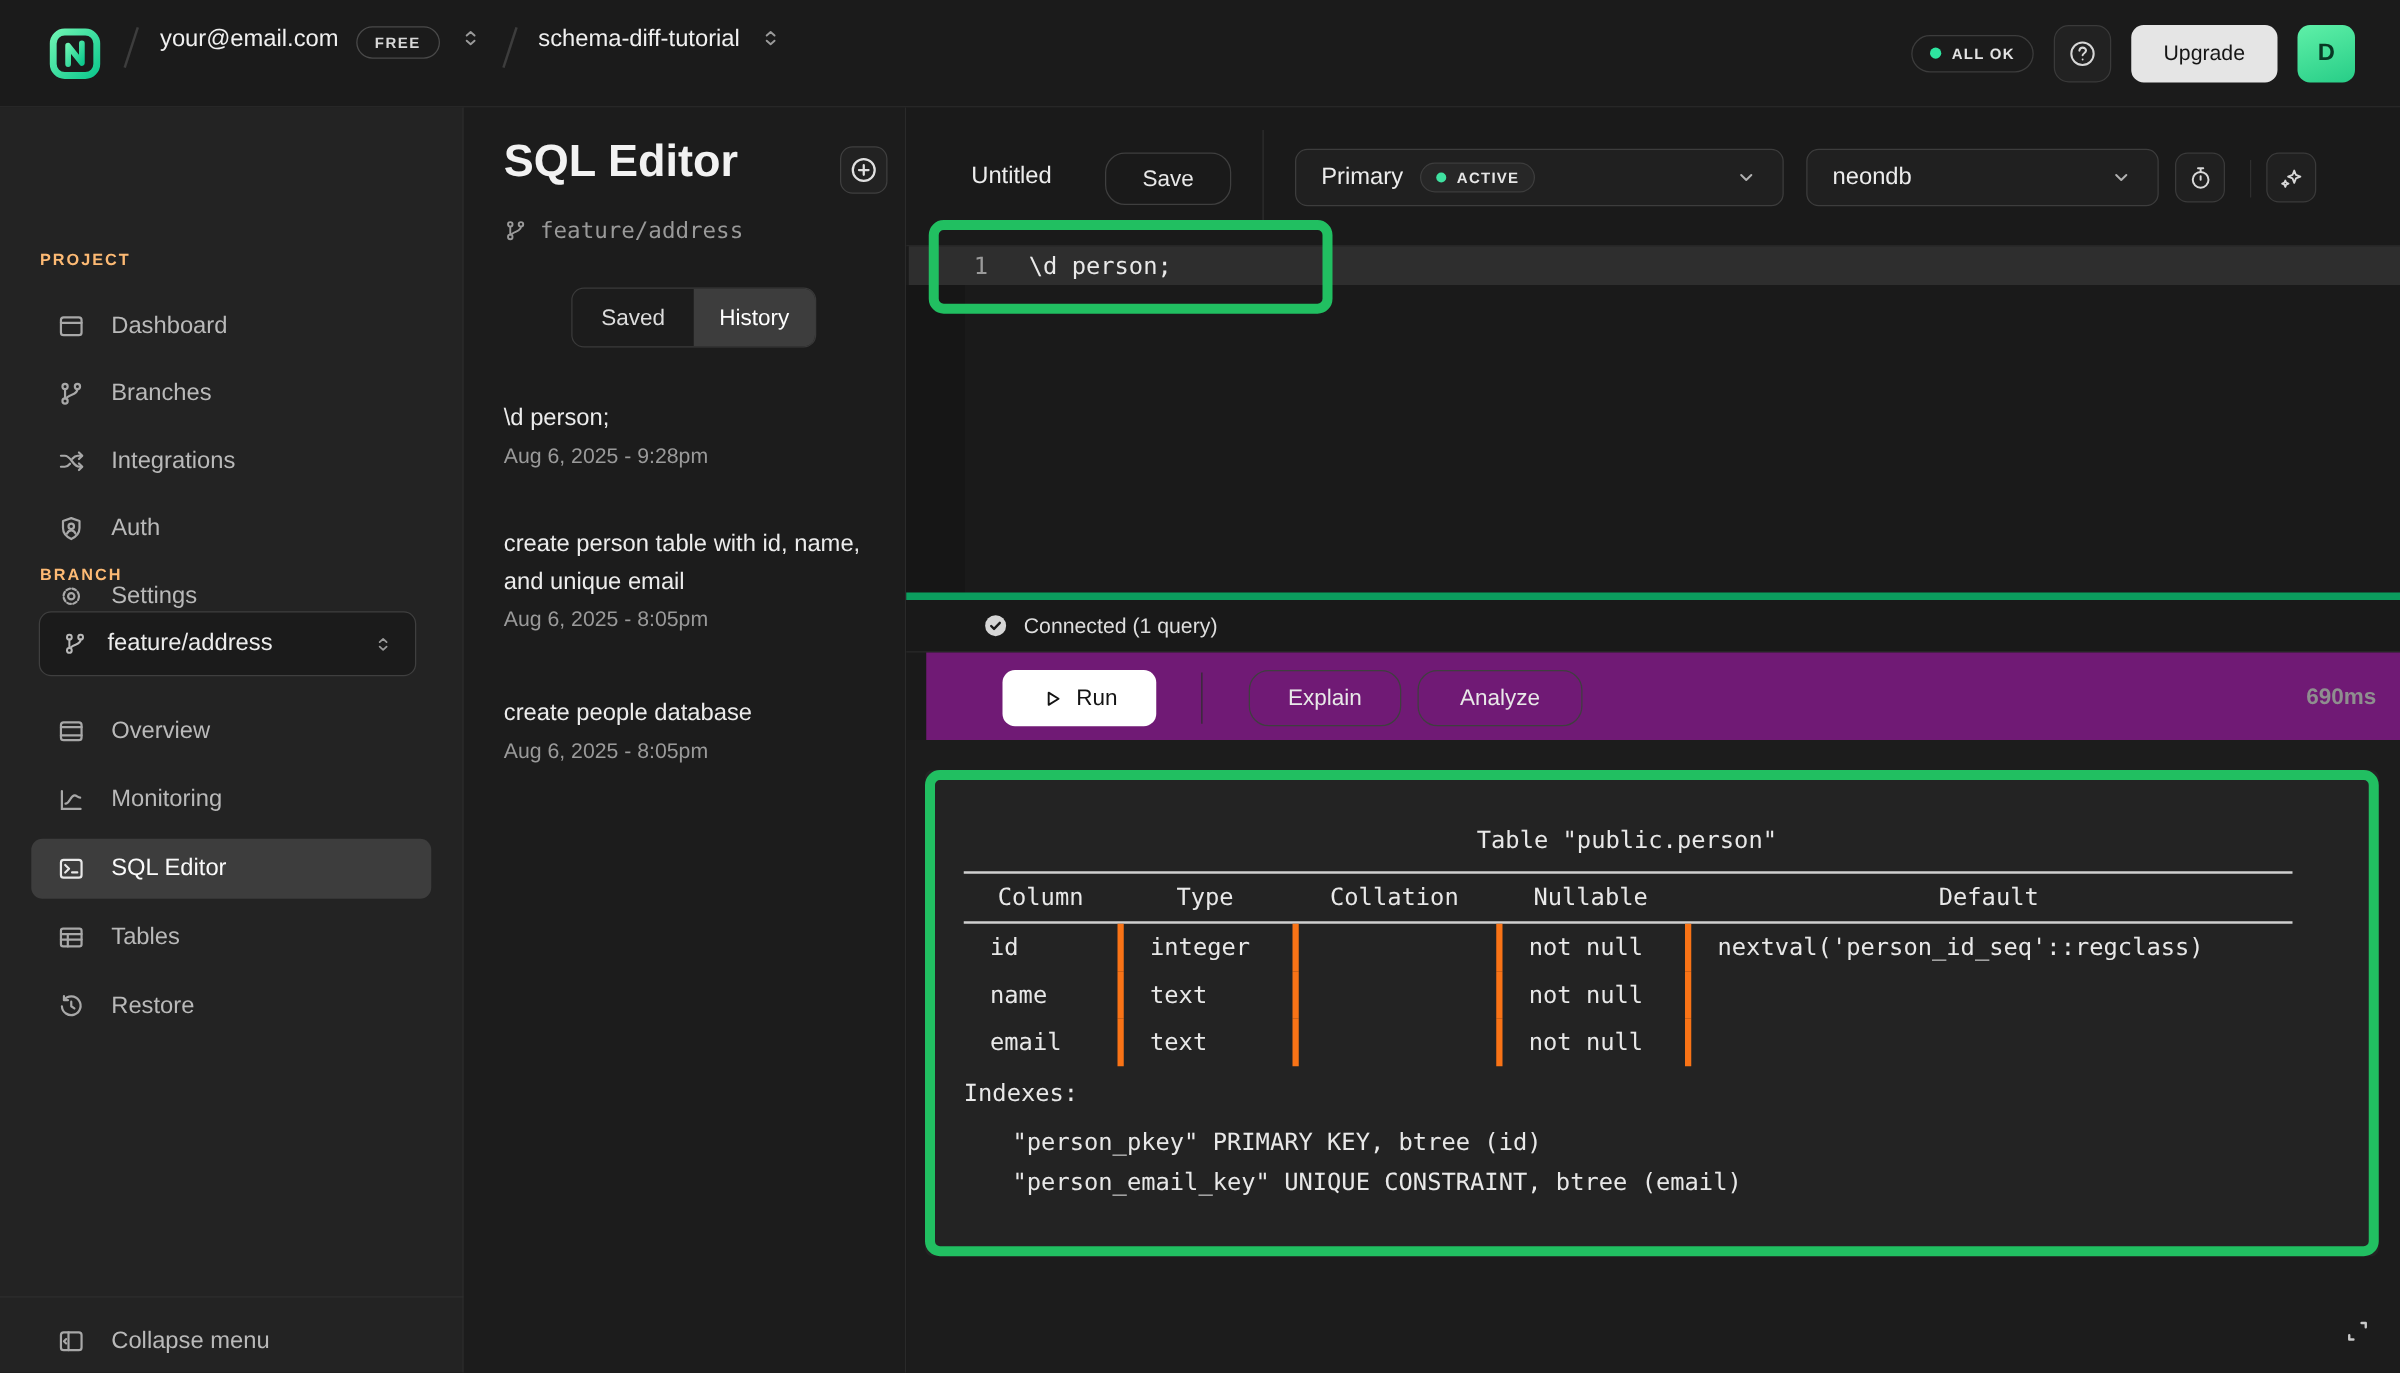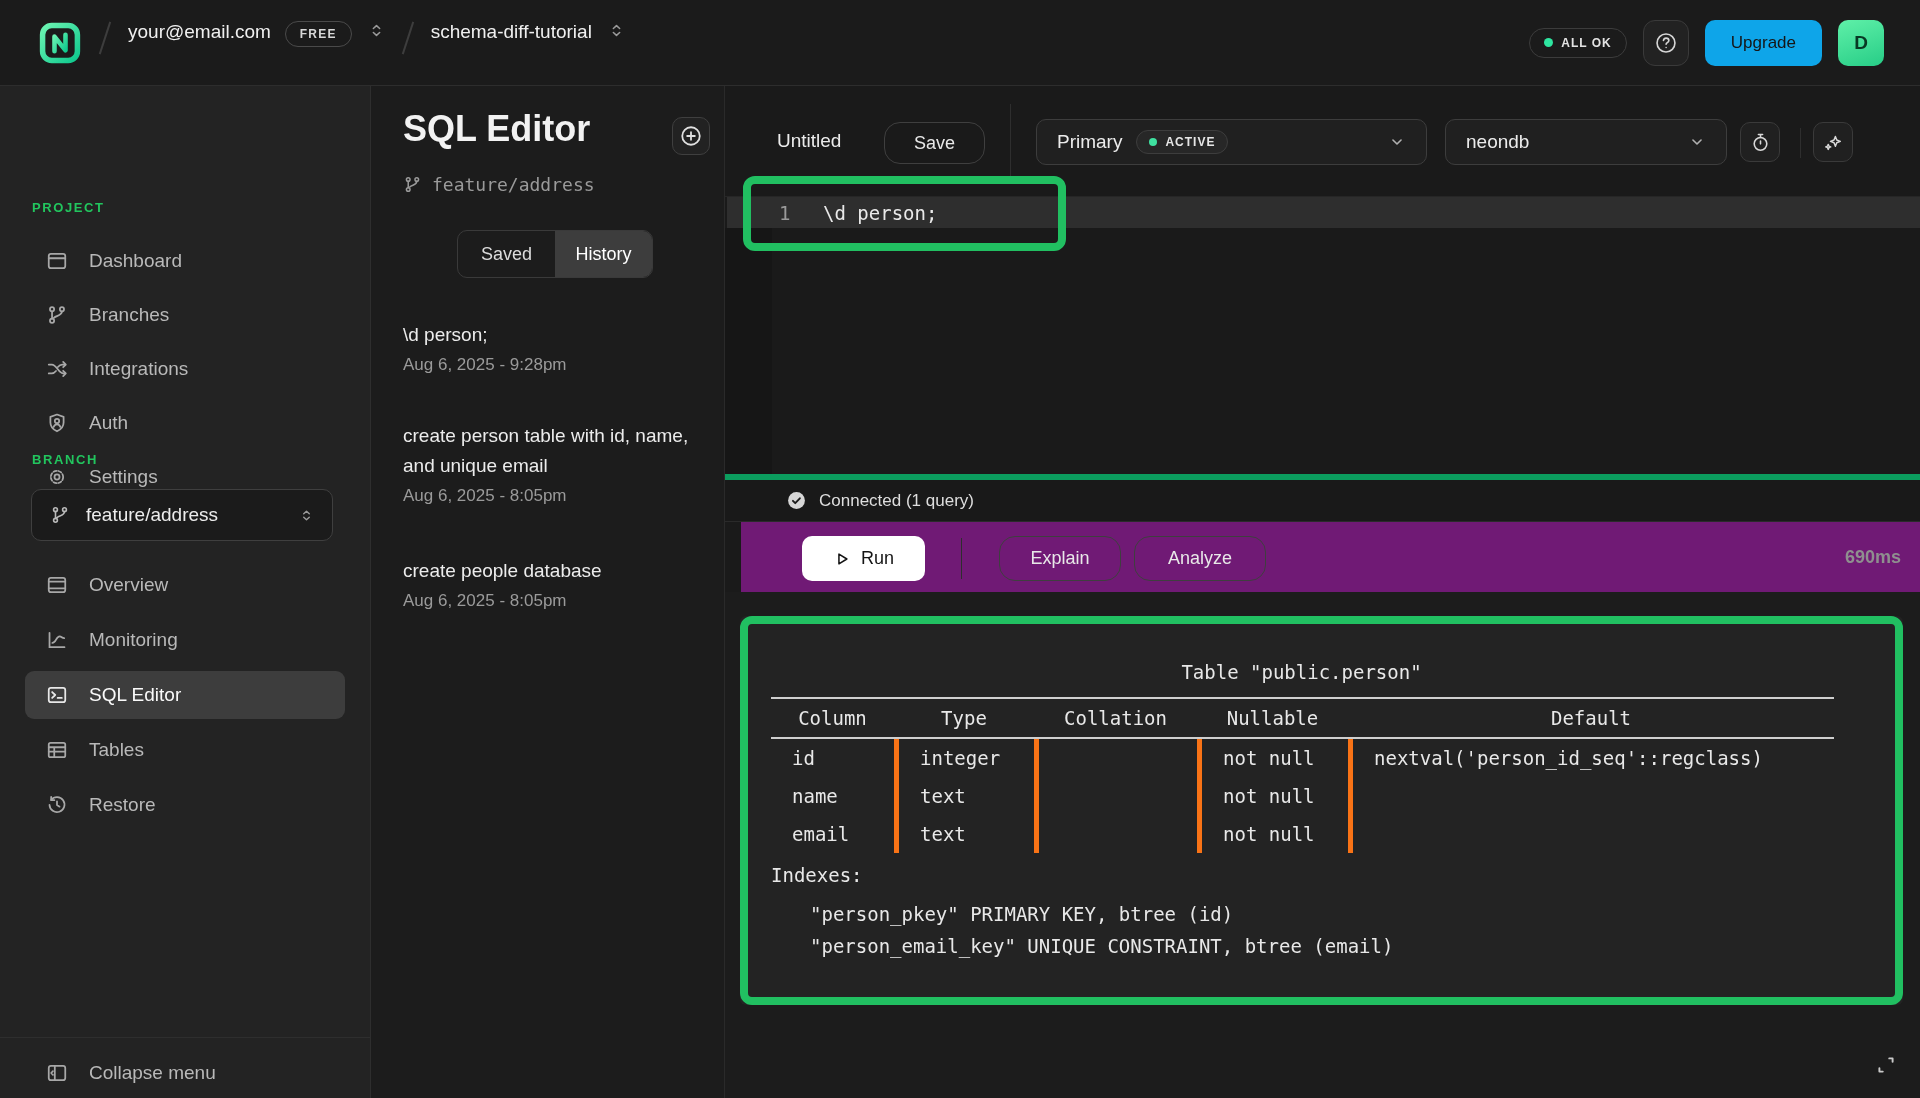--- a/index.html
+++ b/index.html
@@ -16,31 +16,31 @@
   .crumb-text { font-size:19px; color:#f0f0f0; }
   .pill { border:1px solid #4a4a4a; border-radius:14px; padding:5px 14px;
     font-size:12px; font-weight:700; letter-spacing:1.2px; color:#d8d8d8; margin-left:14px; }
   .updown { color:#9a9a9a; margin-left:16px; }
   .statuspill { display:flex; align-items:center; gap:8px; border:1px solid #3c3c3c;
     border-radius:16px; padding:7px 14px; font-size:12px; font-weight:700;
     letter-spacing:1px; color:#e3e3e3; }
   .dot { width:9px; height:9px; border-radius:50%; background:#2ee5a0; }
   .iconbtn { width:46px; height:46px; border:1px solid #3a3a3a; border-radius:12px;
     background:#222; display:flex; align-items:center; justify-content:center; color:#d6d6d6; cursor:pointer; }
-  .btn-white { background:#0ea5e9; color:#161616; border:none; border-radius:10px;
+  .btn-white { background:#e5e5e5; color:#161616; border:none; border-radius:10px;
     height:46px; padding:0 26px; font-size:17px; font-weight:500; display:flex; align-items:center; cursor:pointer; }
   .avatar { width:46px; height:46px; border-radius:10px; display:flex; align-items:center;
     justify-content:center; font-weight:700; font-size:19px; color:#083824;
     background:linear-gradient(160deg,#5ff0a8,#27cd87); cursor:pointer; }
 
   
   #sidebar { position:absolute; left:0; top:86px; width:371px; height:1012px;
     background:#232323; border-right:1px solid #2e2e2e; }
   .sec-label { position:absolute; left:32px; font-size:13px; font-weight:700;
-    letter-spacing:1.6px; color:#22c55e; }
+    letter-spacing:1.6px; color:#fdba74; }
   .side-item { position:absolute; left:25px; width:320px; height:48px; border-radius:9px;
     display:flex; align-items:center; gap:20px; padding-left:20px; color:#b9b9b9;
     font-size:19px; cursor:pointer; }
   .side-item .ic { width:24px; display:flex; justify-content:center; color:#a8a8a8; }
   .side-item.active { background:#3d3d3d; color:#fafafa; }
   .side-item.active .ic { color:#e8e8e8; }
   .branch-select { position:absolute; left:31px; top:403px; width:302px; height:52px;
     background:#1b1b1b; border:1px solid #3f3f3f; border-radius:10px; display:flex;
     align-items:center; gap:16px; padding:0 18px; font-size:19px; color:#ececec; cursor:pointer; }
   .branch-select .chev { margin-left:auto; color:#9a9a9a; }

